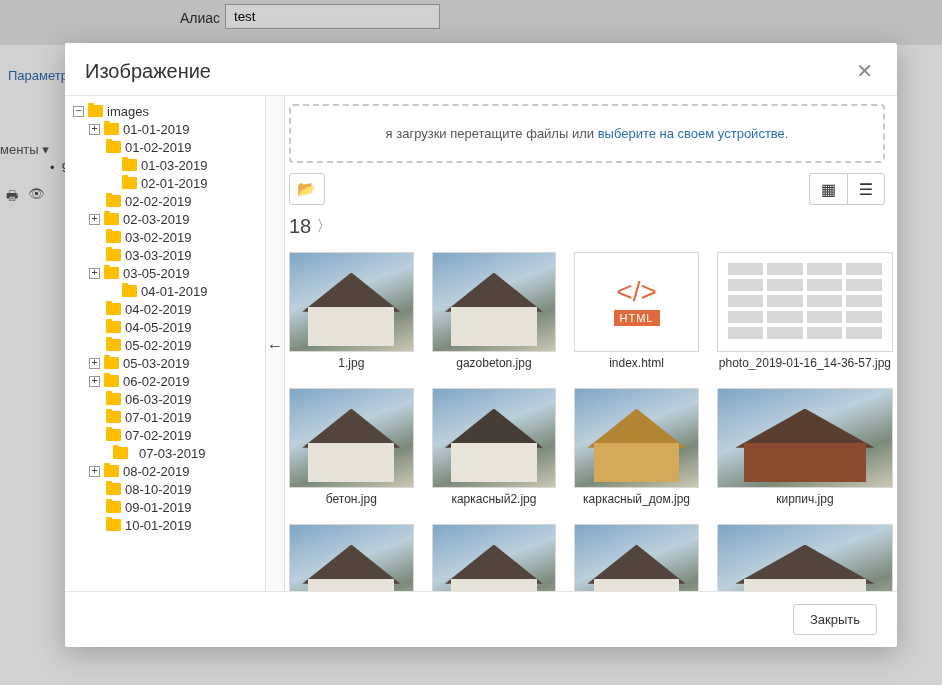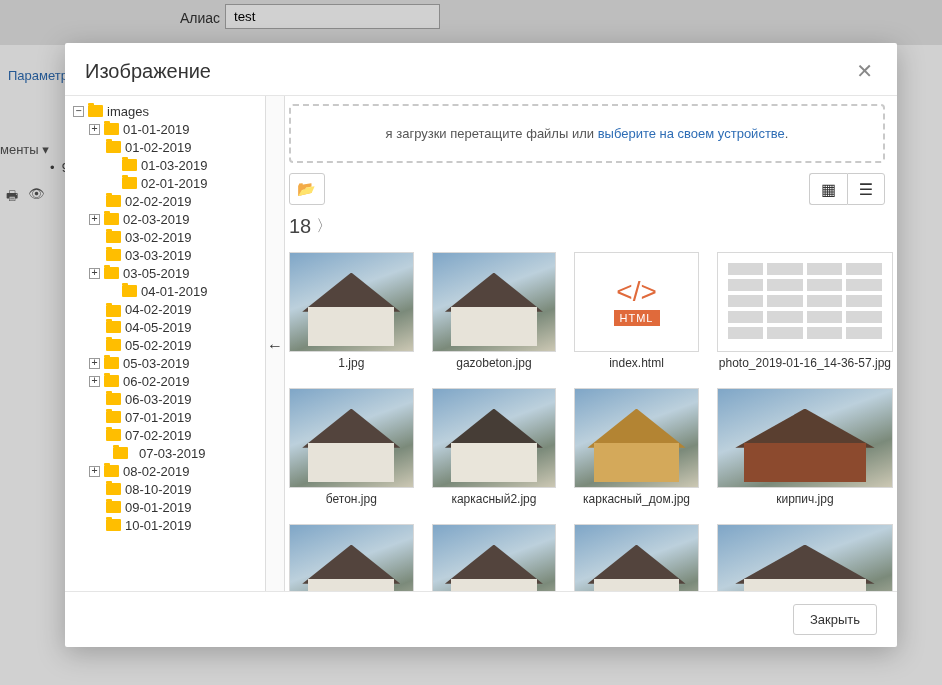--- a/index.html
+++ b/index.html
@@ -311,21 +311,21 @@
         <div class="tree-item" style="padding-left: 16px;">
           <span class="expander">+</span>
           <span class="folder-icon"></span>
           <span>03-05-2019</span>
         </div>
         <div class="tree-item" style="padding-left: 32px; text-align: right;">
           <span class="expander-placeholder"></span>
           <span class="folder-icon"></span>
           <span>04-01-2019</span>
         </div>
-        <div class="tree-item" style="padding-left: 16px; align-items: flex-end;">
+        <div class="tree-item" style="padding-left: 16px;">
           <span class="expander-placeholder"></span>
           <span class="folder-icon"></span>
           <span>04-02-2019</span>
         </div>
         <div class="tree-item" style="padding-left: 16px;">
           <span class="expander-placeholder"></span>
           <span class="folder-icon"></span>
           <span>04-05-2019</span>
         </div>
         <div class="tree-item" style="padding-left: 16px;">

